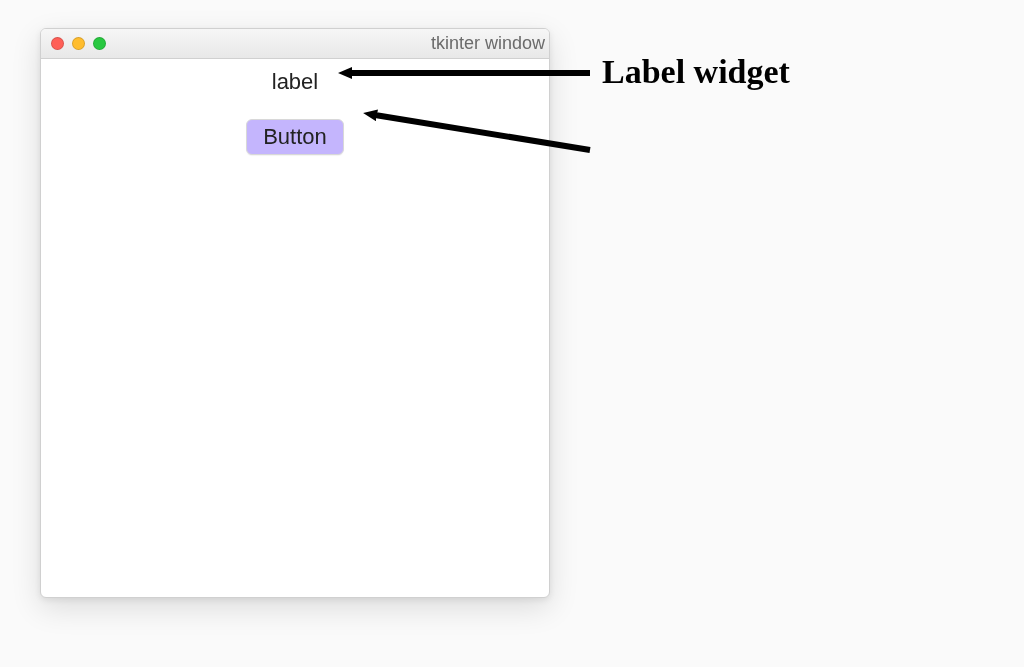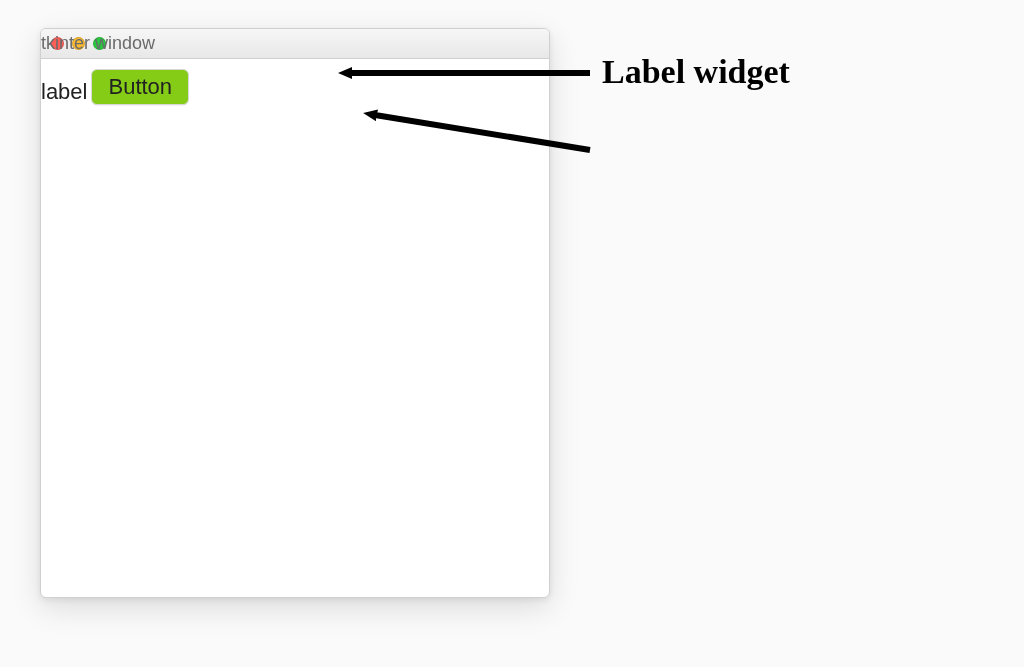--- a/index.html
+++ b/index.html
@@ -46,42 +46,42 @@
       border-radius: 50%;
       border: 0.5px solid rgba(0,0,0,0.15);
     }
     .tl-close { background: #ff5f57; }
     .tl-min { background: #ffbd2e; }
     .tl-max { background: #28c840; }
     .title-text {
       position: absolute;
       left: 0;
       right: 4px;
-      text-align: left;
+      text-align: right;
       font-size: 18px;
       color: #6b6b6b;
       pointer-events: none;
       font-weight: 400;
     }
     .content {
       padding-top: 10px;
       display: flex;
-      flex-direction: row;
-      align-items: flex-end;
-      gap: 4px;
+      flex-direction: column;
+      align-items: center;
+      gap: 24px;
     }
     .label-widget {
       font-size: 22px;
       color: #222;
       font-weight: 400;
     }
     .button-widget {
       font-size: 22px;
       color: #222;
-      background: #84cc16;
+      background: #c4b5fd;
       border: 1px solid #d8d8d8;
       border-radius: 6px;
       padding: 4px 16px;
       box-shadow: 0 1px 1px rgba(0,0,0,0.05);
       cursor: pointer;
       font-family: inherit;
     }
     .annotations {
       position: absolute;
       left: 0;

